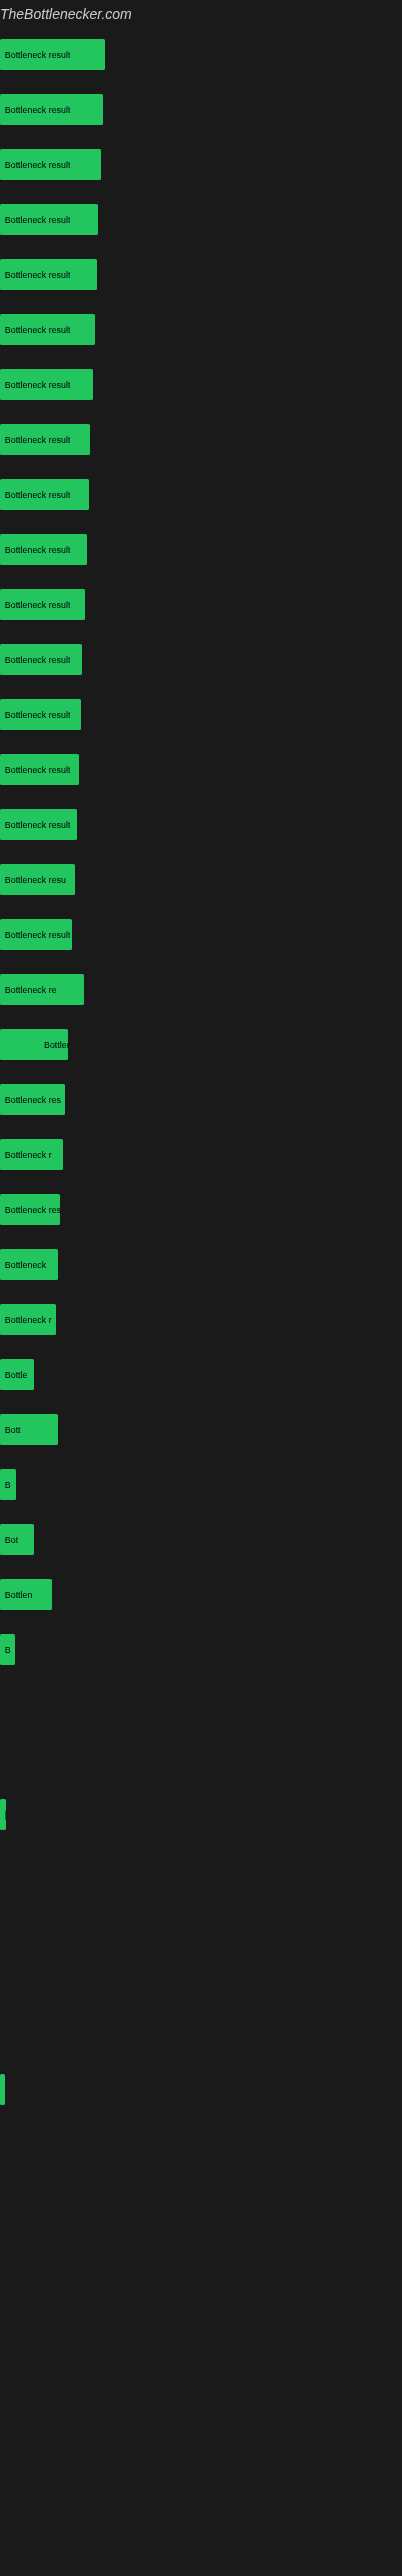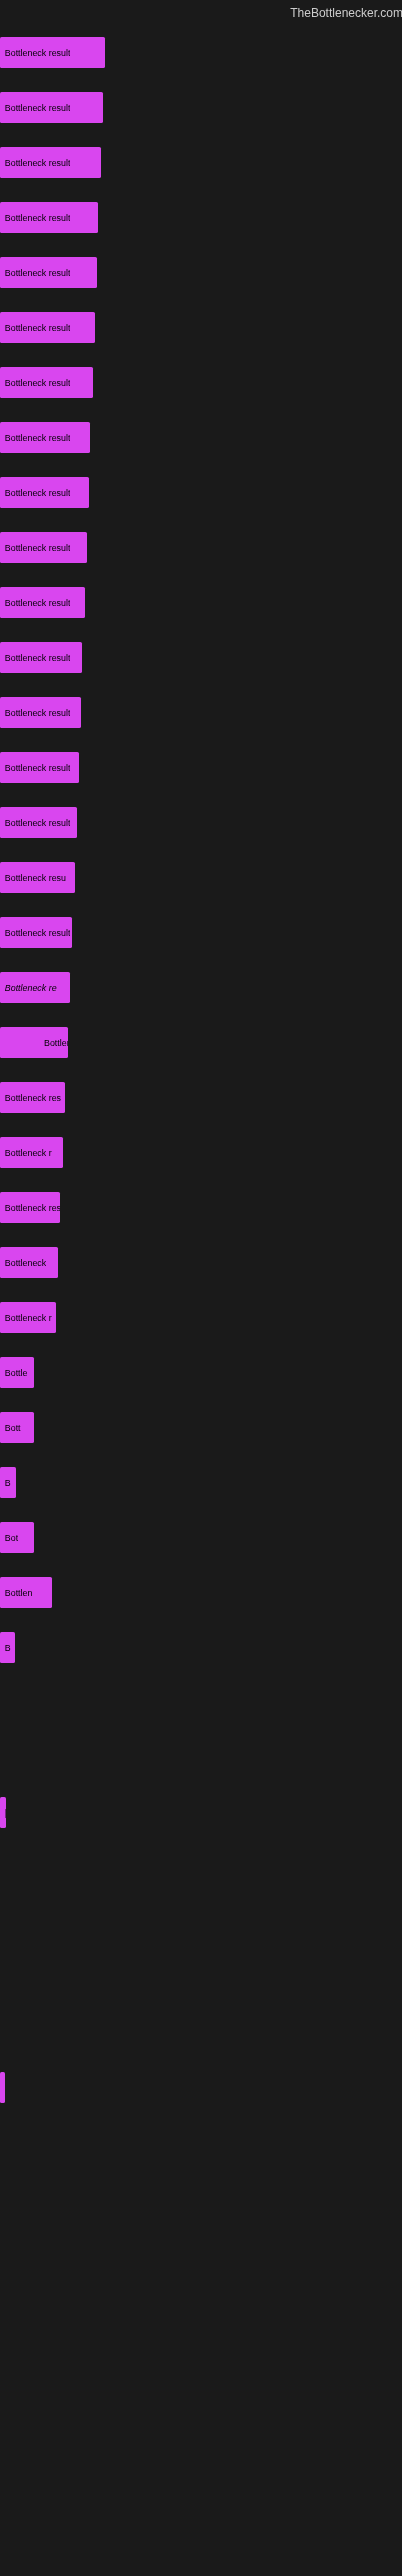--- a/index.html
+++ b/index.html
@@ -4,33 +4,34 @@
   <style>
     * { margin: 0; padding: 0; box-sizing: border-box; }
     body {
       background-color: #1a1a1a;
       width: 403px;
       min-height: 2576px;
       font-family: Arial, sans-serif;
       position: relative;
     }
     .site-title {
-      text-align: right;
+      text-align: left;
       color: #ccc;
-      font-size: 12px;
+      font-size: 14px;
       padding: 6.4px 0 4.8px 0;
+      font-style: italic;
     }
     .bar-container {
       position: relative;
       height: 55px;
       display: flex;
       align-items: center;
     }
     .bar {
-      background-color: #d946ef;
+      background-color: #22c55e;
       height: 31px;
       display: flex;
       align-items: center;
       padding-left: 4.8px;
       border-radius: 1.6px;
     }
     .bar-label {
       color: #000;
       font-size: 8.9px;
       white-space: nowrap;
@@ -122,21 +123,21 @@
       <div class="bar" style="width: 75px;">
         <span class="bar-label">Bottleneck resu</span>
       </div>
     </div>
     <div class="bar-container">
       <div class="bar" style="width: 72px;">
         <span class="bar-label">Bottleneck result</span>
       </div>
     </div>
     <div class="bar-container">
-      <div class="bar" style="width: 70px; font-style: italic;">
+      <div class="bar" style="width: 84px;">
         <span class="bar-label">Bottleneck re</span>
       </div>
     </div>
     <div class="bar-container">
       <div class="bar" style="width: 68px; padding-left: 44px;">
         <span class="bar-label">Bottleneck</span>
       </div>
     </div>
     <div class="bar-container">
       <div class="bar" style="width: 65px;">
@@ -162,21 +163,21 @@
       <div class="bar" style="width: 56px;">
         <span class="bar-label">Bottleneck r</span>
       </div>
     </div>
     <div class="bar-container">
       <div class="bar" style="width: 34px;">
         <span class="bar-label">Bottle</span>
       </div>
     </div>
     <div class="bar-container">
-      <div class="bar" style="width: 34px;">
+      <div class="bar" style="width: 58px;">
         <span class="bar-label">Bott</span>
       </div>
     </div>
     <div class="bar-container">
       <div class="bar" style="width: 16px;">
         <span class="bar-label">B</span>
       </div>
     </div>
     <div class="bar-container">
       <div class="bar" style="width: 34px;">

